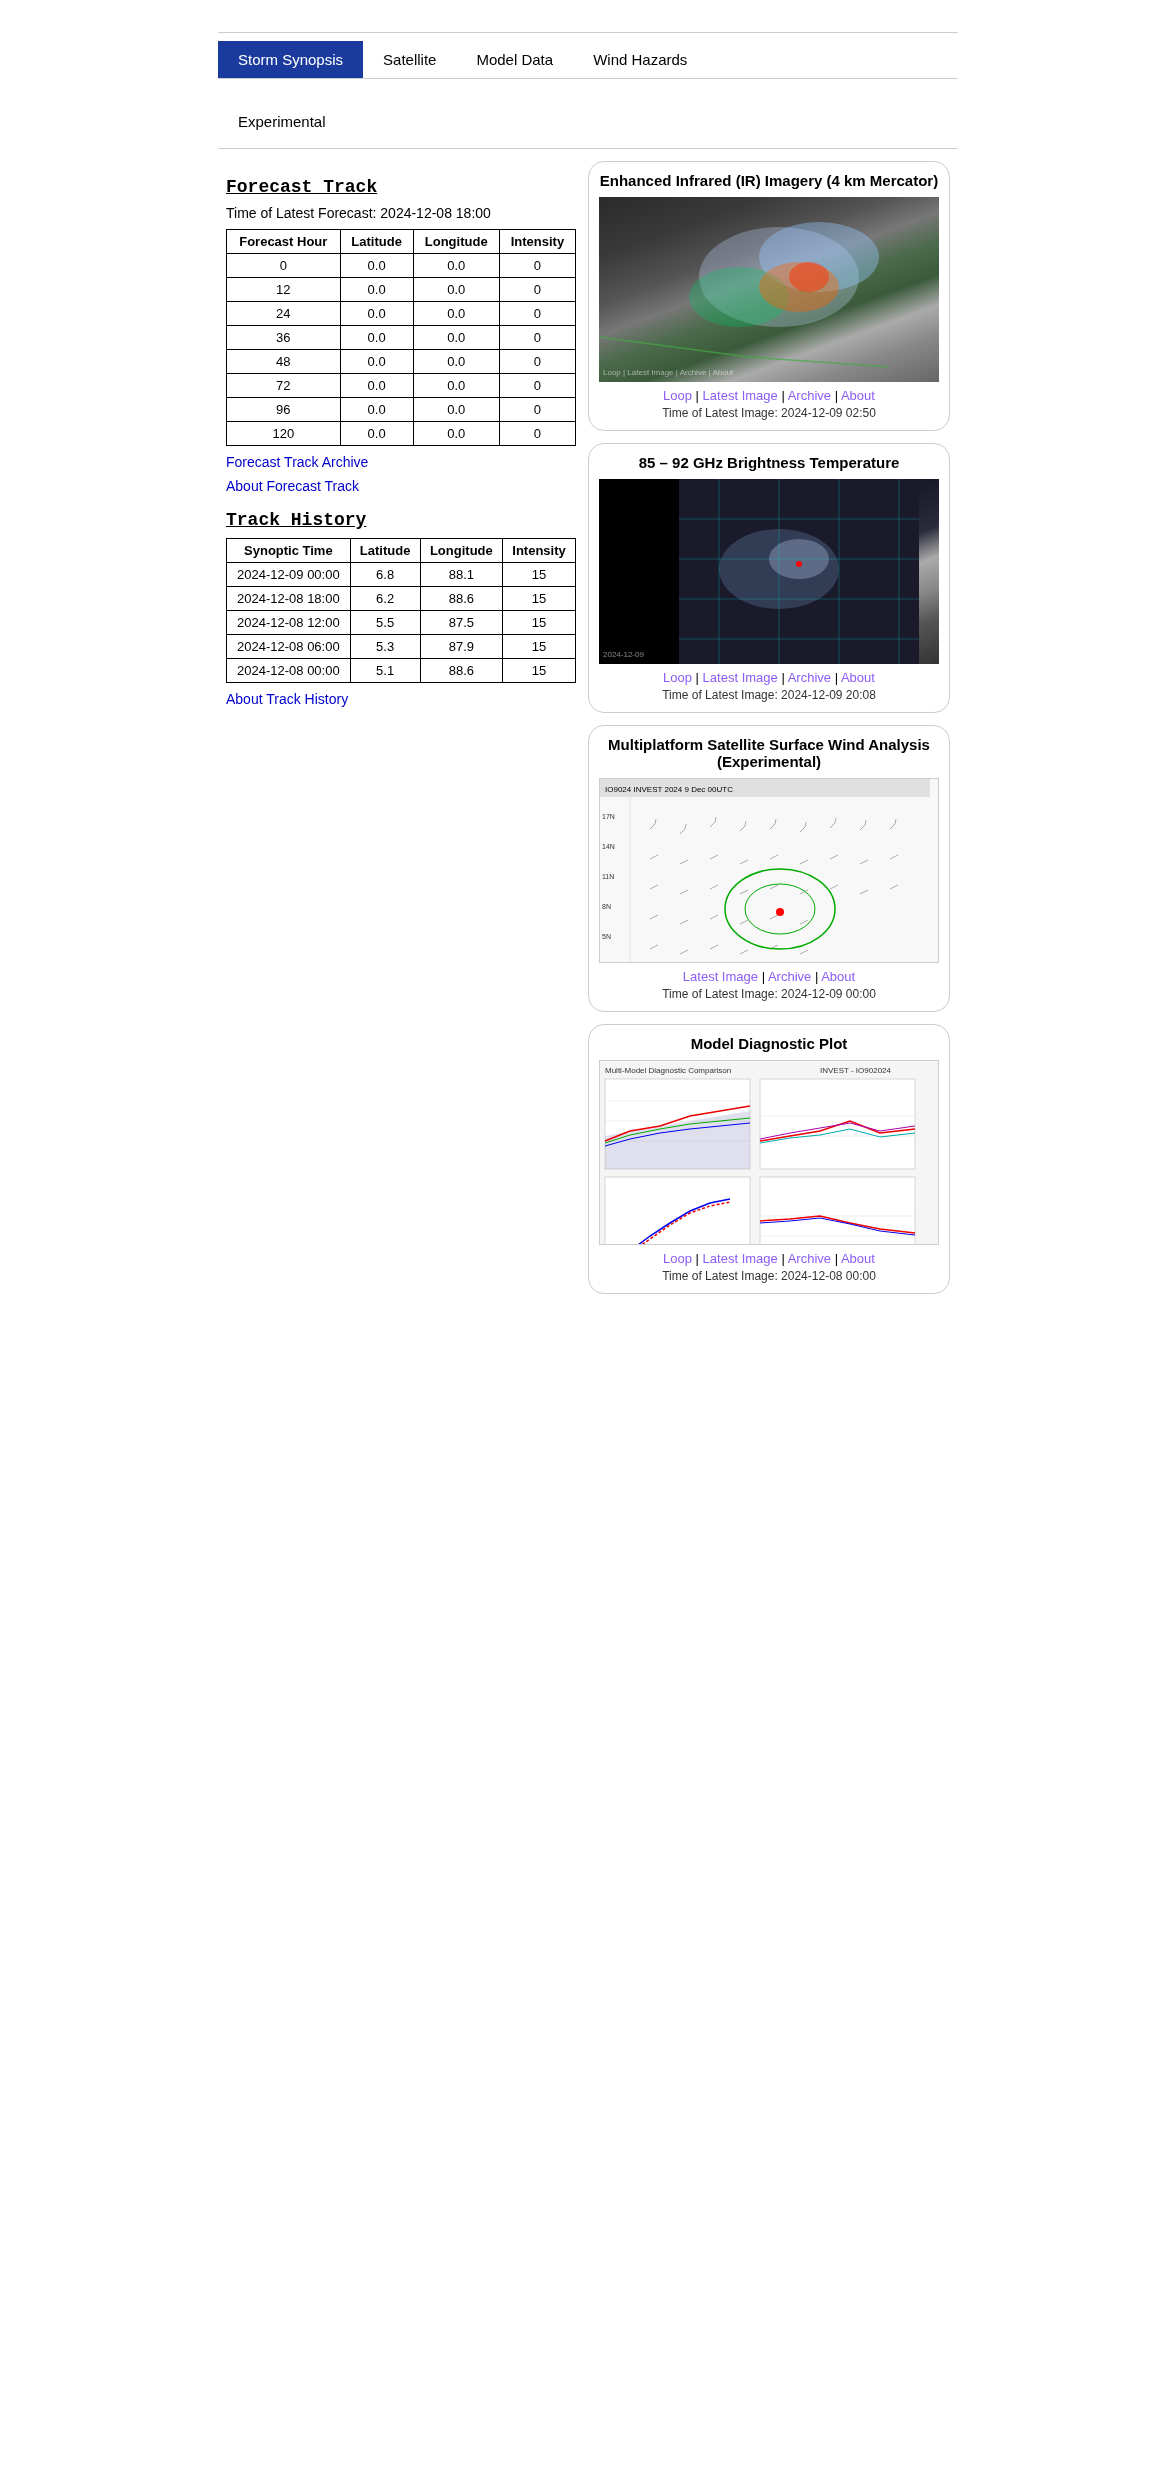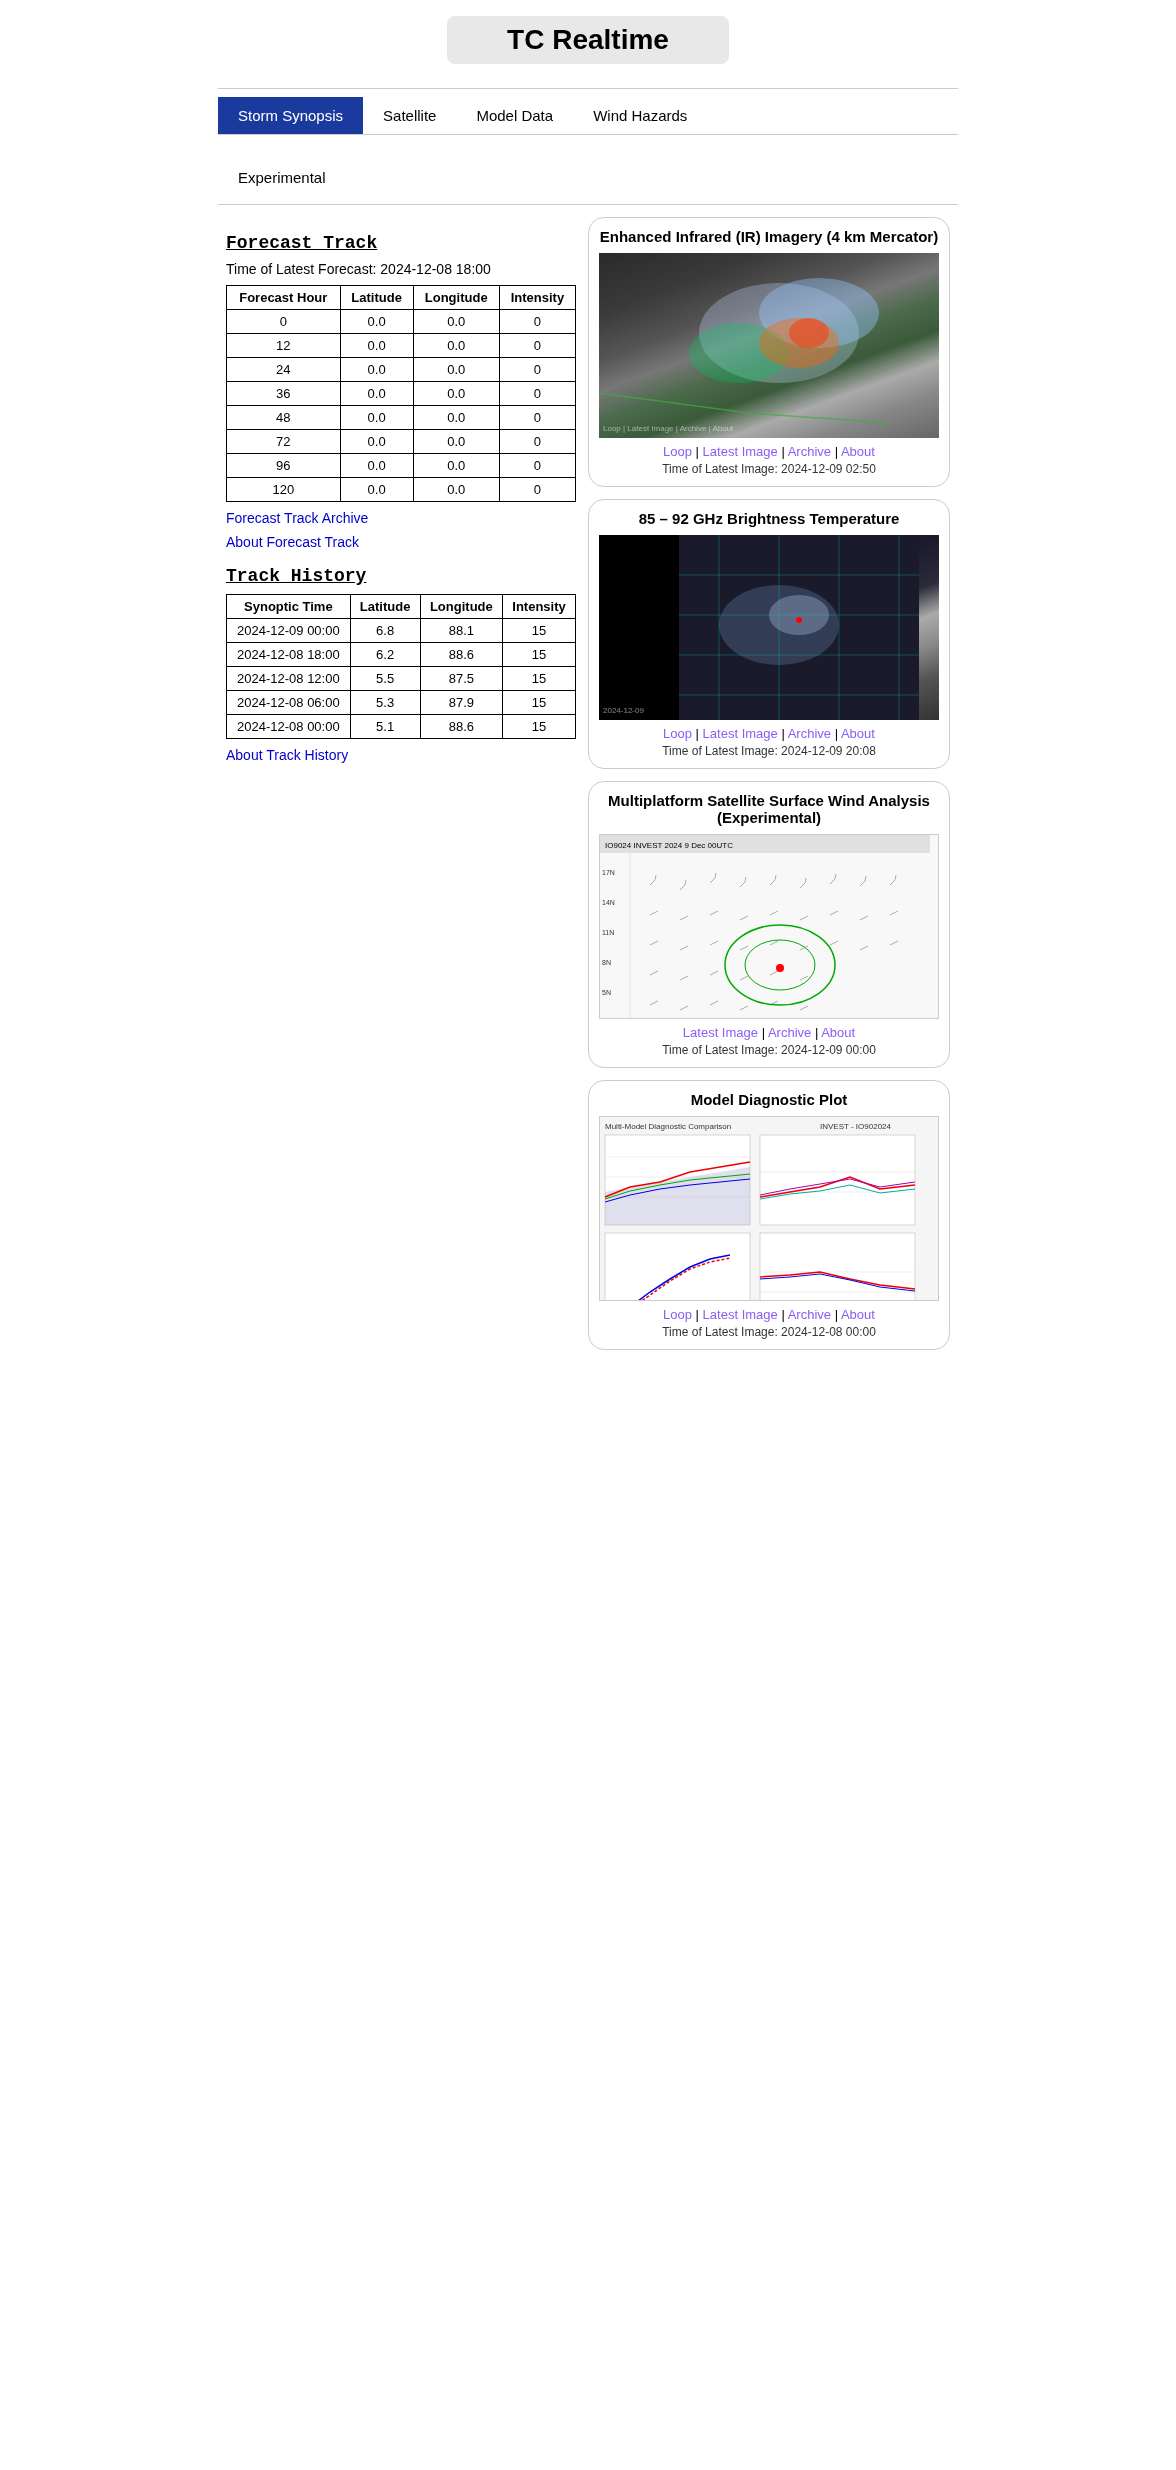--- a/index.html
+++ b/index.html
@@ -69,23 +69,20 @@
     }
     .model-placeholder {
       background: #f8f8f8;
       border: 1px solid #ccc;
     }
   </style>
 </head>
 <body>
 
 <div class="header">
-  <div class="header-title-box">
-    <div class="header-title">TC Realtime</div>
-  </div>
 </div>
 
 <hr>
 
 <div class="nav">
   <div class="nav-item active">Storm Synopsis</div>
   <div class="nav-item">Satellite</div>
   <div class="nav-item">Model Data</div>
   <div class="nav-item">Wind Hazards</div>
 </div>

